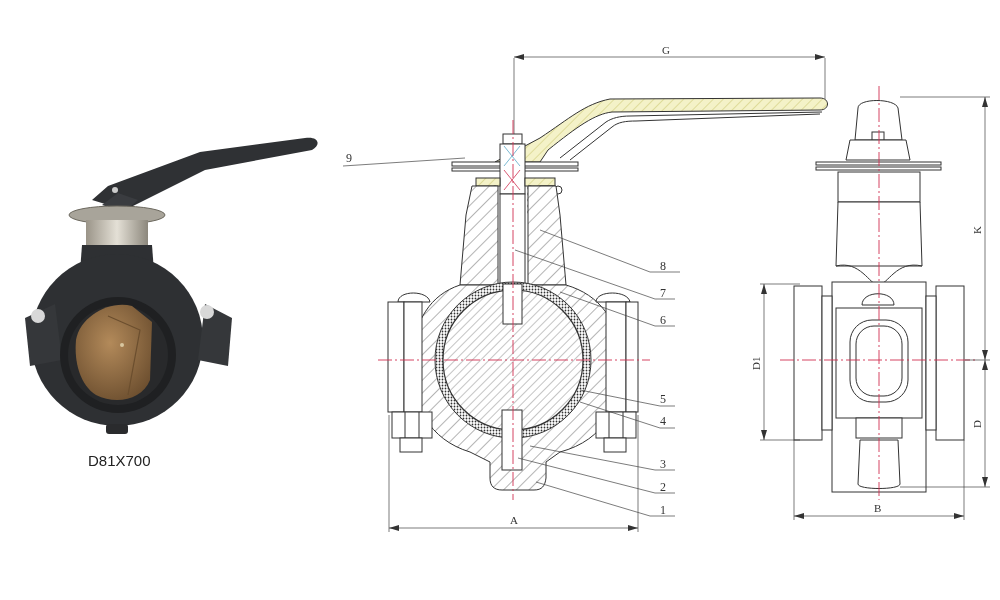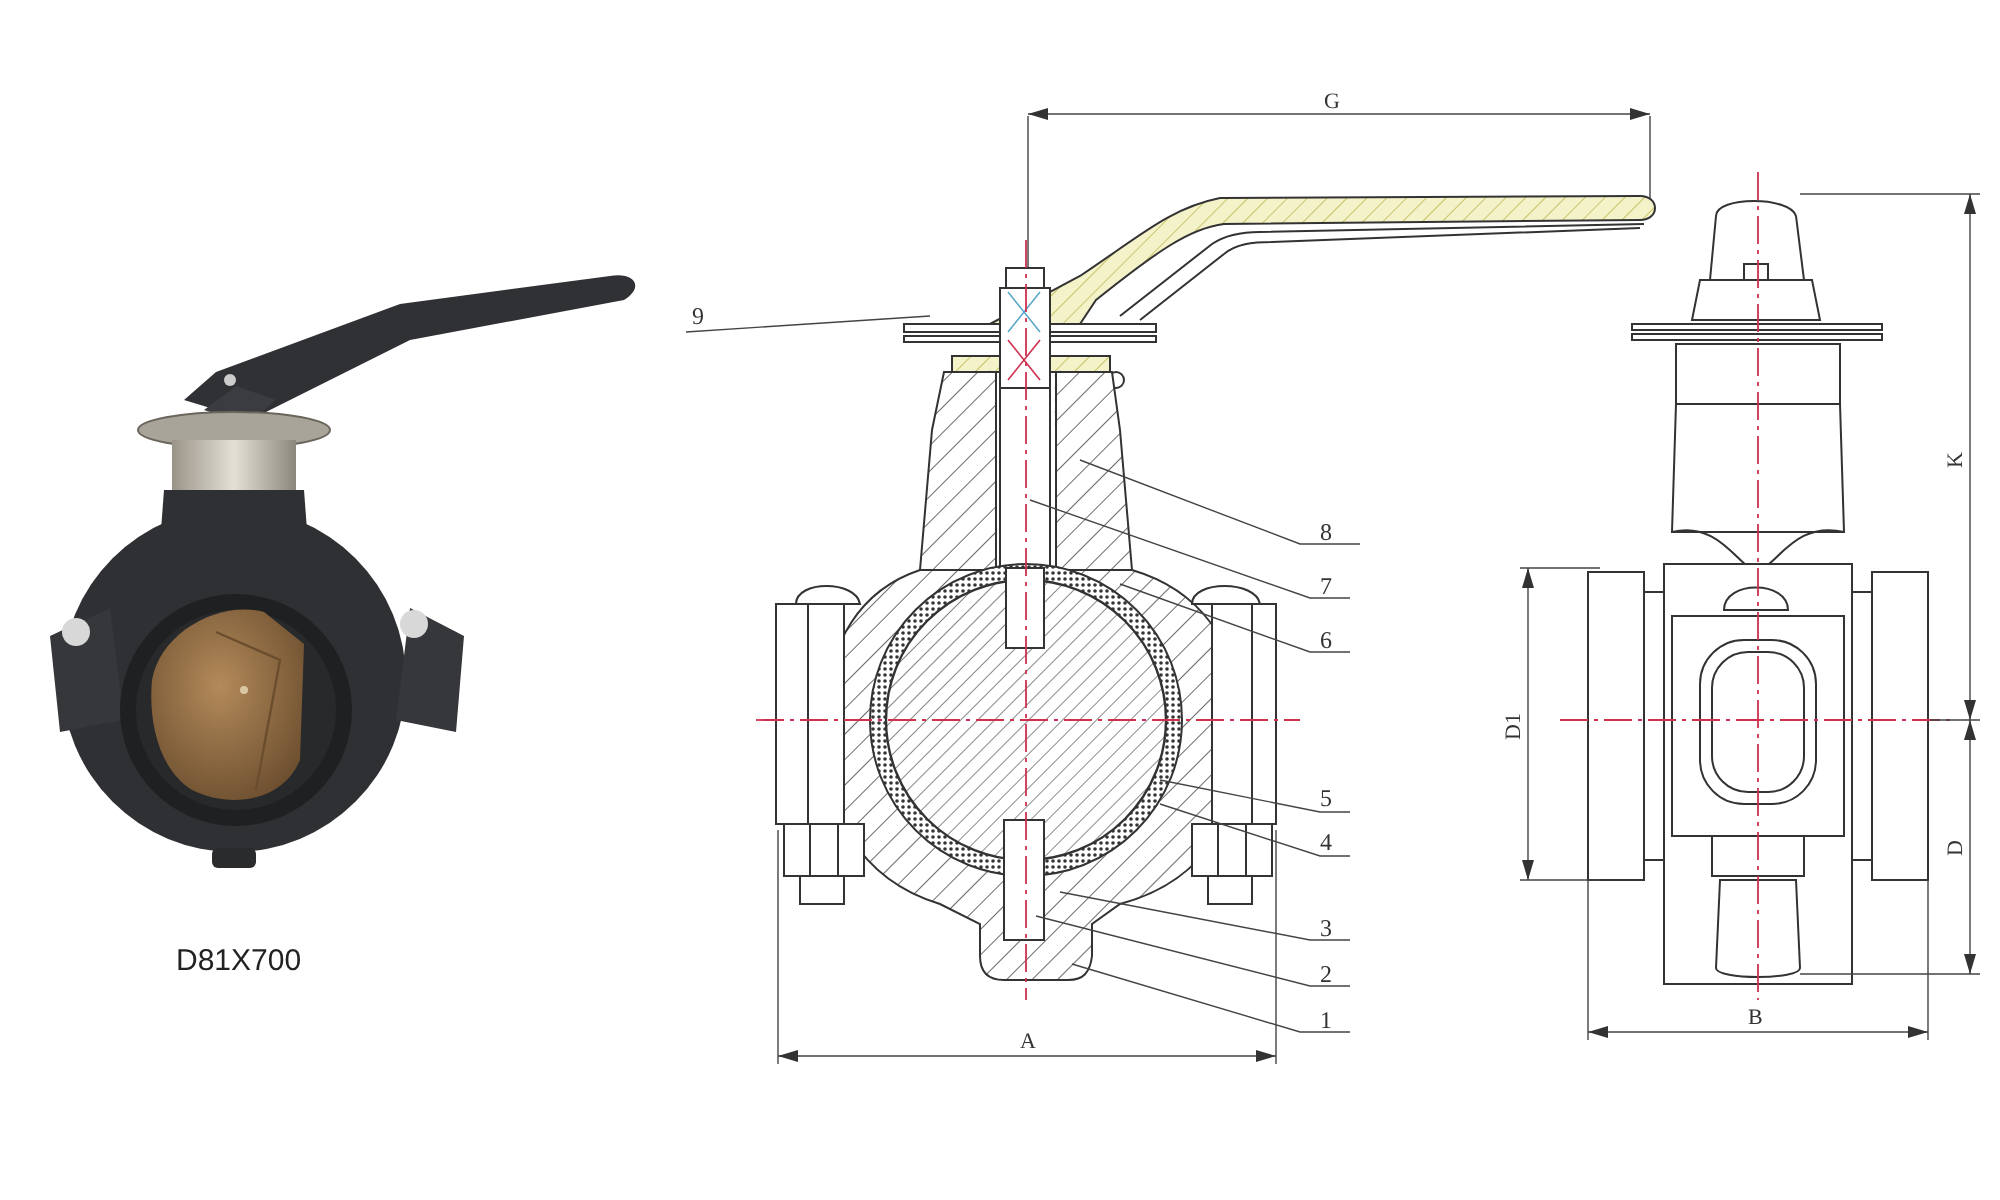--- a/index.html
+++ b/index.html
@@ -1,18 +1,18 @@
 <!DOCTYPE html>
 <html><head>
 <meta charset="utf-8">
 <style>
   html,body{margin:0;padding:0;background:#ffffff;}
   body{width:1000px;height:600px;overflow:hidden;position:relative;font-family:"Liberation Sans",sans-serif;}
   #stage{position:absolute;left:0;top:0;width:1000px;height:600px;}
-  .caption{position:absolute;left:88px;top:472px;font-size:15px;color:#222;font-family:"Liberation Sans",sans-serif;}
+  .caption{position:absolute;left:88px;top:452px;font-size:15px;color:#222;font-family:"Liberation Sans",sans-serif;}
   svg text{font-family:"Liberation Serif",serif;fill:#333;}
   .ln{stroke:#333;stroke-width:1;fill:none;}
   .thin{stroke:#444;stroke-width:0.7;fill:none;}
   .center{stroke:#d03050;stroke-width:0.9;stroke-dasharray:14 3 2 3;fill:none;}
   .hatchy{fill:url(#hatchYellow);stroke:#333;stroke-width:1;}
   .hatchg{fill:url(#hatchGray);stroke:#333;stroke-width:1;}
   .mesh{fill:url(#meshPat);stroke:#333;stroke-width:1;}
   .white{fill:#fff;stroke:#333;stroke-width:1;}
 </style>
 </head>

